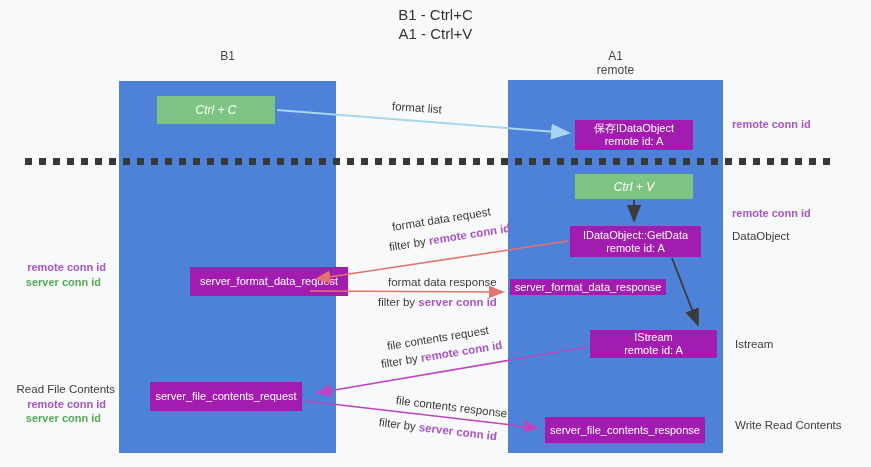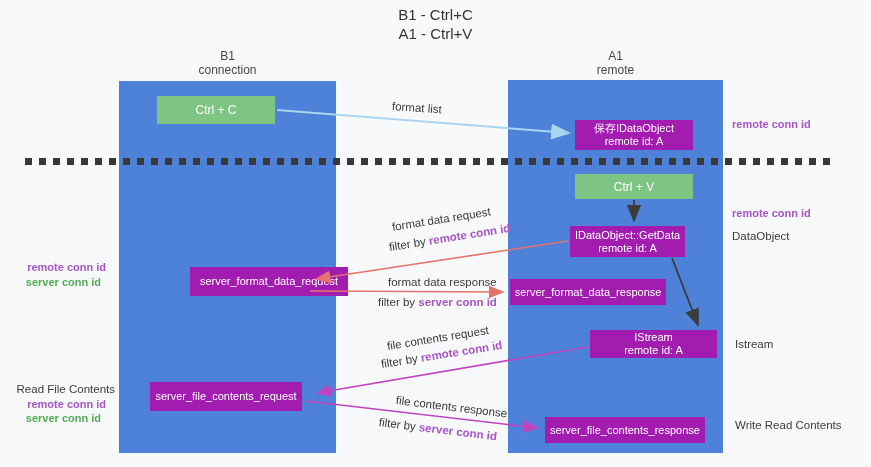--- a/index.html
+++ b/index.html
@@ -14,39 +14,38 @@
   .col-header{text-align:center;font-size:12px;color:#474747;line-height:14px;}
   .column{background:#4d82d8;}
   .dashline{
     height:7px;
     background:repeating-linear-gradient(90deg,#383838 0 7px,transparent 7px 14px);
   }
   .node{
     display:flex;flex-direction:column;align-items:center;justify-content:center;
     color:#fff;text-align:center;
   }
-  .green-box{background:#7ec482;font-size:12px;}
+  .green-box{background:#7ec482;font-size:12px;font-style:italic;}
   .orange-box{background:#a21caf;font-size:11px;line-height:13px;}
   .alabel{font-size:11.5px;color:#3b3b3b;white-space:nowrap;transform-origin:left center;}
   .purple{color:#a855c8;font-weight:bold;}
   .greenlbl{color:#55ab55;font-weight:bold;}
   .side{font-size:11px;white-space:nowrap;}
   .side-plain{font-size:11.5px;color:#3b3b3b;}
   .r-align{text-align:right;}
   svg.overlay{position:absolute;left:0;top:0;pointer-events:none;}
 </style>
 </head>
 <body>
 
 <div class="abs title" style="top:6px;">B1 - Ctrl+C</div>
 <div class="abs title" style="top:25px;">A1 - Ctrl+V</div>
 
 <div class="abs col-header" style="left:119px;top:49px;width:217px;">
   <div>B1</div>
-  <div>connection</div>
 </div>
 <div class="abs col-header" style="left:508px;top:49px;width:215px;">
   <div>A1</div>
   <div>remote</div>
 </div>
 
 <div class="abs column" style="left:119px;top:81px;width:217px;height:372px;"></div>
 <div class="abs column" style="left:508px;top:80px;width:215px;height:373px;"></div>
 
 <div class="abs dashline" style="left:25px;top:158px;width:808px;"></div>
@@ -57,30 +56,30 @@
 
 <div class="abs node orange-box" style="left:575px;top:120px;width:118px;height:30px;">
   <div>保存IDataObject</div>
   <div>remote id: A</div>
 </div>
 
 <div class="abs node green-box" style="left:575px;top:174px;width:118px;height:25px;">
   <div>Ctrl + V</div>
 </div>
 
-<div class="abs node orange-box" style="left:570px;top:226px;width:115px;height:31px;">
+<div class="abs node orange-box" style="left:570px;top:226px;width:131px;height:31px;">
   <div>IDataObject::GetData</div>
   <div>remote id: A</div>
 </div>
 
 <div class="abs node orange-box" style="left:150px;top:267px;width:158px;height:29px;margin-left:40px;">
   <div>server_format_data_request</div>
 </div>
 
-<div class="abs node orange-box" style="left:510px;top:279px;width:156px;height:26px;text-align:right;">
+<div class="abs node orange-box" style="left:510px;top:279px;width:156px;height:16px;text-align:right;">
   <div>server_format_data_response</div>
 </div>
 
 <div class="abs node orange-box" style="left:590px;top:330px;width:127px;height:28px;">
   <div>IStream</div>
   <div>remote id: A</div>
 </div>
 
 <div class="abs node orange-box" style="left:150px;top:382px;width:152px;height:29px;">
   <div>server_file_contents_request</div>

